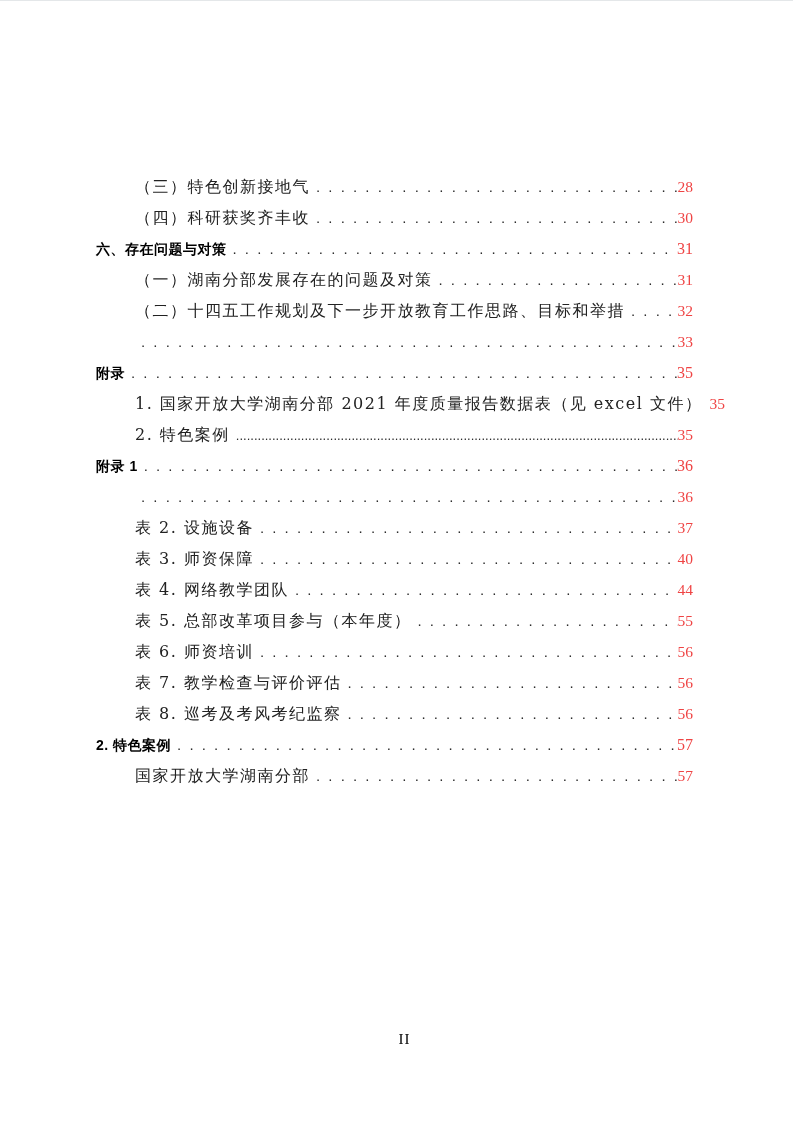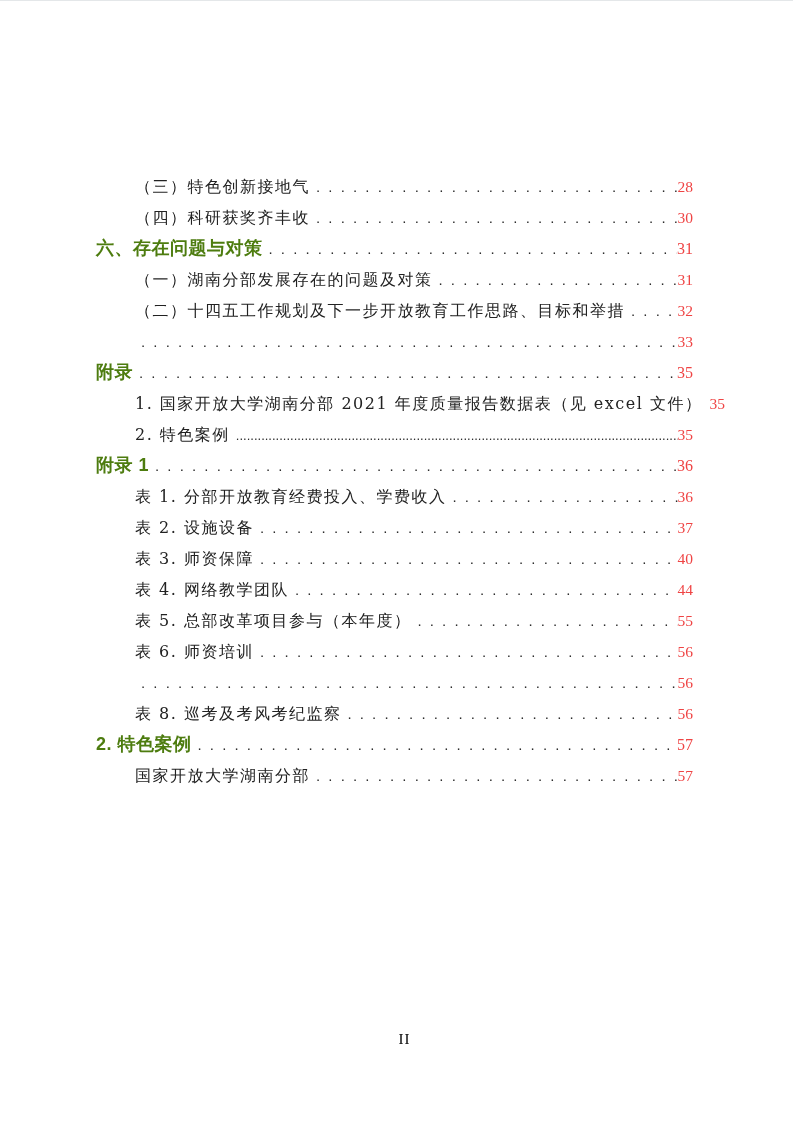--- a/index.html
+++ b/index.html
@@ -31,23 +31,23 @@
     line-height: 31px;
   }
   .toc-row.level-2 { padding-left: 39px; }
   .toc-label {
     white-space: nowrap;
     flex: 0 0 auto;
   }
   .level-1 > .toc-label {
     font-family: "Liberation Sans", sans-serif;
     font-weight: bold;
-    font-size: 18px;
+    font-size: 14px;
     letter-spacing: 0.5px;
-    color: #4d7c0f;
+    color: #000000;
   }
   .level-2 > .toc-label {
     font-family: "DejaVu Serif", serif;
     font-size: 16px;
     letter-spacing: 1.5px;
     color: #222222;
   }
   .toc-leader {
     flex: 1 1 auto;
     overflow: hidden;
@@ -138,21 +138,20 @@
       <span class="toc-label">2. 特色案例</span>
       <span class="toc-leader dense" aria-hidden="true">................................................................................................................................................................................................................................................................................................................................................................................................................</span>
       <span class="toc-page">35</span>
     </div>
       <div class="toc-row level-1">
       <span class="toc-label">附录 1</span>
       <span class="toc-leader spaced" aria-hidden="true">. . . . . . . . . . . . . . . . . . . . . . . . . . . . . . . . . . . . . . . . . . . . . . . . . . . . . . . . . . . . . . . . . . . . . . . . . . . . . . . . . . . . . . . . . . . . . . . . . . . . . . . . . . . . . . . . . . . . . . . . . . . . . . . . . . . . . . . . . . . . . . . . . . . . . . . . . . . . . . . . . . . . . . . . . . . . . . . . . . . . . . . . . . . . . . . . . . . . . . . . </span>
       <span class="toc-page">36</span>
     </div>
       <div class="toc-row level-2">
-      <span class="toc-label">表 1. 分部开放教育经费投入、学费收入</span>
       <span class="toc-leader spaced" aria-hidden="true">. . . . . . . . . . . . . . . . . . . . . . . . . . . . . . . . . . . . . . . . . . . . . . . . . . . . . . . . . . . . . . . . . . . . . . . . . . . . . . . . . . . . . . . . . . . . . . . . . . . . . . . . . . . . . . . . . . . . . . . . . . . . . . . . . . . . . . . . . . . . . . . . . . . . . . . . . . . . . . . . . . . . . . . . . . . . . . . . . . . . . . . . . . . . . . . . . . . . . . . . </span>
       <span class="toc-page">36</span>
     </div>
       <div class="toc-row level-2">
       <span class="toc-label">表 2. 设施设备</span>
       <span class="toc-leader spaced" aria-hidden="true">. . . . . . . . . . . . . . . . . . . . . . . . . . . . . . . . . . . . . . . . . . . . . . . . . . . . . . . . . . . . . . . . . . . . . . . . . . . . . . . . . . . . . . . . . . . . . . . . . . . . . . . . . . . . . . . . . . . . . . . . . . . . . . . . . . . . . . . . . . . . . . . . . . . . . . . . . . . . . . . . . . . . . . . . . . . . . . . . . . . . . . . . . . . . . . . . . . . . . . . . </span>
       <span class="toc-page">37</span>
     </div>
       <div class="toc-row level-2">
       <span class="toc-label">表 3. 师资保障</span>
@@ -168,20 +167,21 @@
       <span class="toc-label">表 5. 总部改革项目参与（本年度）</span>
       <span class="toc-leader spaced" aria-hidden="true">. . . . . . . . . . . . . . . . . . . . . . . . . . . . . . . . . . . . . . . . . . . . . . . . . . . . . . . . . . . . . . . . . . . . . . . . . . . . . . . . . . . . . . . . . . . . . . . . . . . . . . . . . . . . . . . . . . . . . . . . . . . . . . . . . . . . . . . . . . . . . . . . . . . . . . . . . . . . . . . . . . . . . . . . . . . . . . . . . . . . . . . . . . . . . . . . . . . . . . . . </span>
       <span class="toc-page">55</span>
     </div>
       <div class="toc-row level-2">
       <span class="toc-label">表 6. 师资培训</span>
       <span class="toc-leader spaced" aria-hidden="true">. . . . . . . . . . . . . . . . . . . . . . . . . . . . . . . . . . . . . . . . . . . . . . . . . . . . . . . . . . . . . . . . . . . . . . . . . . . . . . . . . . . . . . . . . . . . . . . . . . . . . . . . . . . . . . . . . . . . . . . . . . . . . . . . . . . . . . . . . . . . . . . . . . . . . . . . . . . . . . . . . . . . . . . . . . . . . . . . . . . . . . . . . . . . . . . . . . . . . . . . </span>
       <span class="toc-page">56</span>
     </div>
       <div class="toc-row level-2">
+      <span class="toc-label">表 7. 教学检查与评价评估</span>
       <span class="toc-leader spaced" aria-hidden="true">. . . . . . . . . . . . . . . . . . . . . . . . . . . . . . . . . . . . . . . . . . . . . . . . . . . . . . . . . . . . . . . . . . . . . . . . . . . . . . . . . . . . . . . . . . . . . . . . . . . . . . . . . . . . . . . . . . . . . . . . . . . . . . . . . . . . . . . . . . . . . . . . . . . . . . . . . . . . . . . . . . . . . . . . . . . . . . . . . . . . . . . . . . . . . . . . . . . . . . . . </span>
       <span class="toc-page">56</span>
     </div>
       <div class="toc-row level-2">
       <span class="toc-label">表 8. 巡考及考风考纪监察</span>
       <span class="toc-leader spaced" aria-hidden="true">. . . . . . . . . . . . . . . . . . . . . . . . . . . . . . . . . . . . . . . . . . . . . . . . . . . . . . . . . . . . . . . . . . . . . . . . . . . . . . . . . . . . . . . . . . . . . . . . . . . . . . . . . . . . . . . . . . . . . . . . . . . . . . . . . . . . . . . . . . . . . . . . . . . . . . . . . . . . . . . . . . . . . . . . . . . . . . . . . . . . . . . . . . . . . . . . . . . . . . . . </span>
       <span class="toc-page">56</span>
     </div>
       <div class="toc-row level-1">
       <span class="toc-label">2. 特色案例</span>

